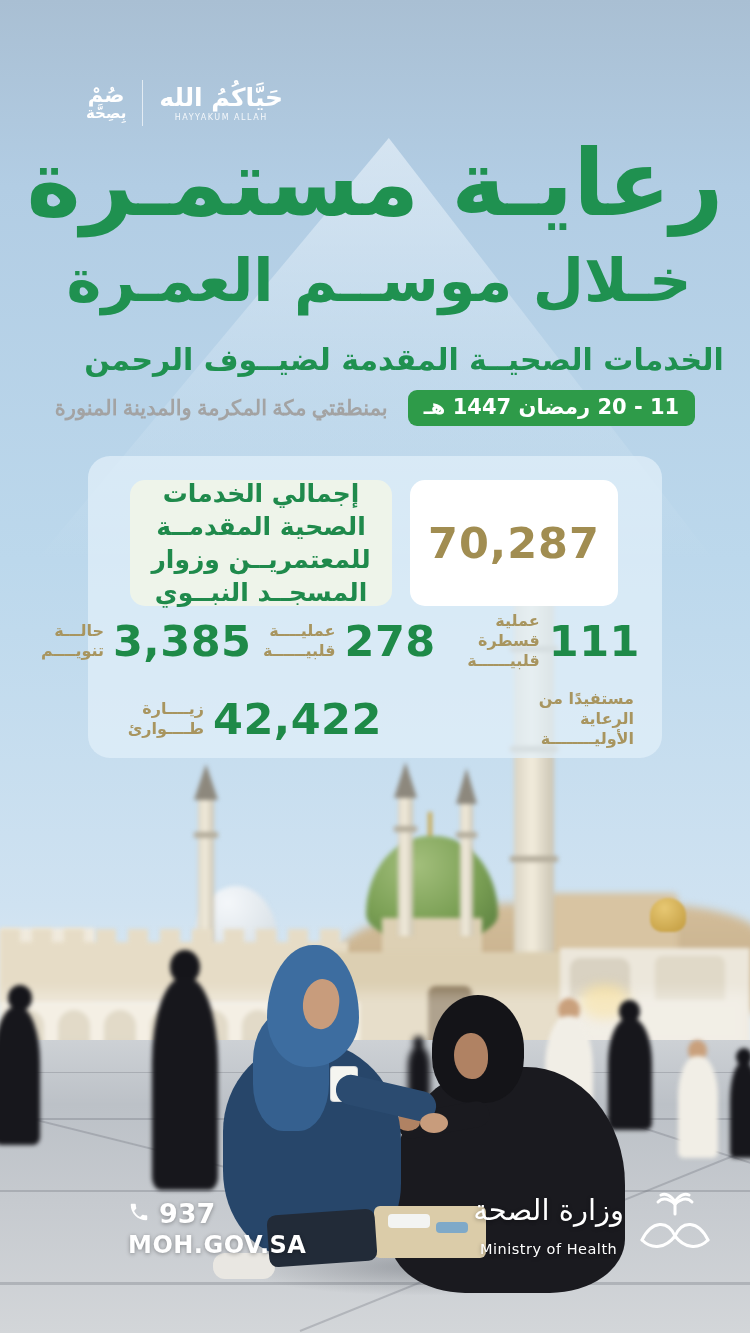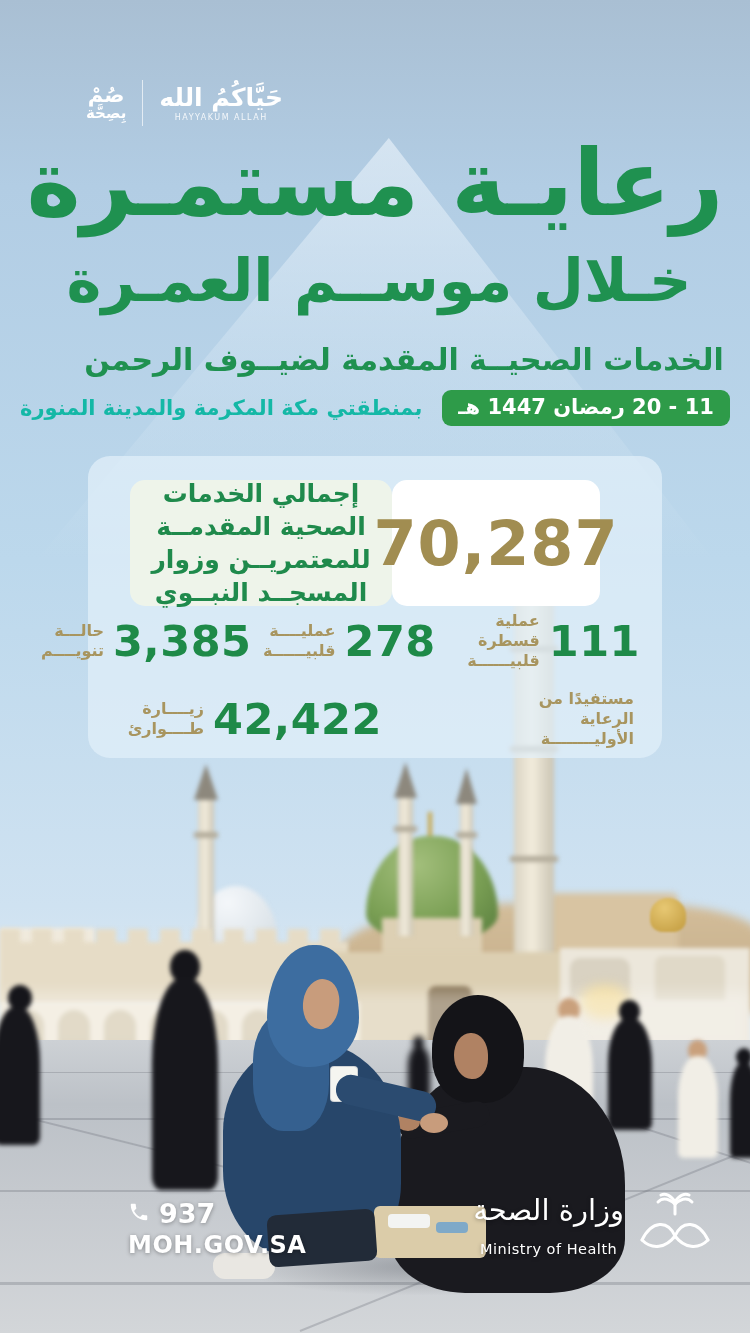--- a/index.html
+++ b/index.html
@@ -97,28 +97,28 @@
   .hayy-ar{font-size:25px;font-weight:bold;}
   .hayy-en{font-size:8px;letter-spacing:1.5px;opacity:0.85;margin-top:4px;}
   .title1{position:absolute;left:0;top:134px;width:100%;text-align:center;direction:rtl;
     color:#1f9150;font-size:92px;font-weight:bold;line-height:1.08;white-space:nowrap;}
   .title2{position:absolute;left:4px;top:246px;width:100%;text-align:center;direction:rtl;
     color:#1f9150;font-size:59px;font-weight:bold;white-space:nowrap;}
   .subtitle{position:absolute;left:0;top:342px;width:100%;text-align:center;direction:rtl;
     color:#1f9150;font-size:30px;font-weight:bold;white-space:nowrap;padding-left:29px;}
   .meta-row{position:absolute;left:0;top:390px;width:100%;display:flex;flex-direction:row-reverse;justify-content:center;align-items:center;gap:20px;direction:ltr;}
   .date-badge{background:#2e9b49;color:#fff;font-size:21px;font-weight:bold;padding:5px 16px 7px;border-radius:9px;direction:rtl;white-space:nowrap;}
-  .location{color:#14b8a6;font-size:21px;font-weight:bold;direction:rtl;white-space:nowrap;}
+  .location{color:#a3a3a3;font-size:21px;font-weight:bold;direction:rtl;white-space:nowrap;font-family:Liberation Serif, serif;}
   .stats-panel{position:absolute;left:88px;top:456px;width:574px;height:302px;
     background:rgba(226,240,250,0.72);border-radius:22px;}
   .total-label-box{position:absolute;left:42px;top:24px;width:262px;height:126px;background:#eef4ea;border-radius:15px;
     display:flex;align-items:center;justify-content:center;text-align:center;direction:rtl;
     color:#1f8a4c;font-size:25px;font-weight:bold;line-height:1.32;padding:0 10px;box-sizing:border-box;}
-  .total-value-box{position:absolute;left:304px;top:24px;width:208px;height:126px;background:#ffffff;border-radius:15px;
-    display:flex;align-items:center;justify-content:center;color:#a18d51;font-size:62px;font-weight:bold;letter-spacing:1px;}
+  .total-value-box{position:absolute;left:322px;top:24px;width:208px;height:126px;background:#ffffff;border-radius:15px;
+    display:flex;align-items:center;justify-content:center;color:#a18d51;font-size:43px;font-weight:bold;letter-spacing:1px;}
   .stat-row{position:absolute;left:22px;width:530px;display:flex;direction:rtl;justify-content:space-between;align-items:center;}
   .row1{top:150px;height:70px;}
   .row2{top:228px;height:70px;padding:0 6px;width:518px;}
   .stat{display:flex;align-items:center;gap:9px;direction:rtl;}
   .stat .num{color:#1e8a48;font-size:43px;font-weight:bold;letter-spacing:0.5px;white-space:nowrap;}
   .stat .lbl{color:#a8955f;font-size:16px;font-weight:bold;line-height:1.25;text-align:right;}
   .w1{width:104px;} .w2{width:84px;} .w3{width:72px;} .w4{width:152px;} .w5{width:88px;}
   
   .footer-left{position:absolute;left:88px;top:1198px;color:#fff;text-shadow:0 1px 4px rgba(0,0,0,0.35);margin-left:40px;}
   .phone-row{display:flex;align-items:center;gap:9px;font-size:27px;font-weight:bold;}

